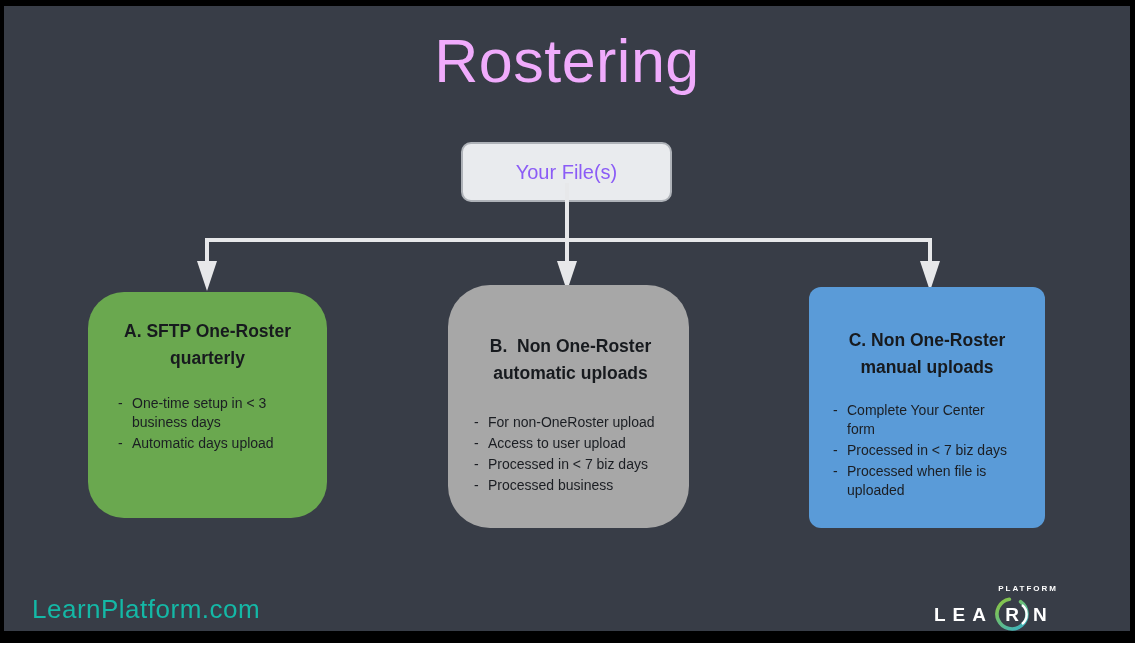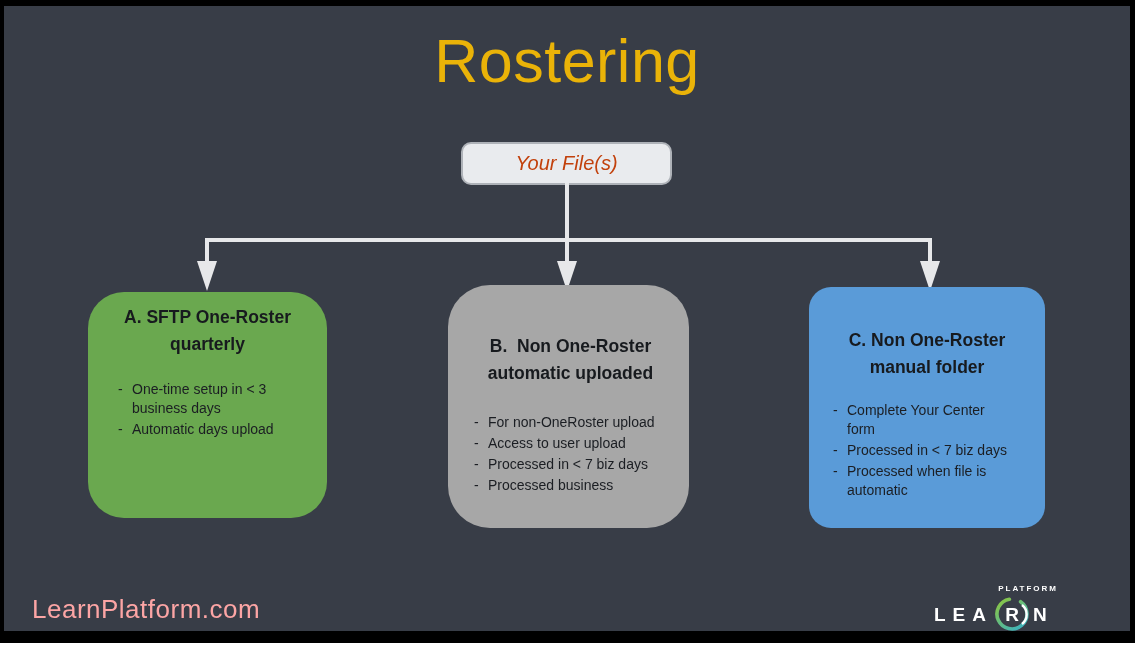--- a/index.html
+++ b/index.html
@@ -5,68 +5,68 @@
   html,body{margin:0;padding:0;background:#ffffff;}
   body{width:1137px;height:645px;position:relative;font-family:"Liberation Sans",sans-serif;overflow:hidden;}
   .slide{
     position:absolute;left:0;top:0;width:1135px;height:643px;
     box-sizing:border-box;
     border:solid #000;border-width:6px 5px 12px 4px;
     background:#383d47;
   }
   .title{
     position:absolute;left:0;top:20px;width:100%;
-    text-align:center;color:#eab308;font-size:61px;font-weight:400;
+    text-align:center;color:#f0abfc;font-size:61px;font-weight:400;
     letter-spacing:0.5px;
   }
   .file-box{
-    position:absolute;left:457px;top:136px;width:211px;height:43px;
+    position:absolute;left:457px;top:136px;width:211px;height:60px;
     background:#e9ebee;border:2px solid #aeb2b8;border-radius:10px;
     box-sizing:border-box;display:flex;align-items:center;justify-content:center;
-    color:#c2410c;font-size:20px;font-style:italic;
+    color:#8b5cf6;font-size:20px;
   }
   .conn{position:absolute;background:#e7e8ea;}
   .conn-v1{left:561px;top:177px;width:4px;height:57px;}
   .conn-h{left:201px;top:232px;width:727px;height:4px;}
   .conn-stub-left{left:201px;top:232px;width:4px;height:26px;}
   .conn-stub-mid{left:561px;top:232px;width:4px;height:26px;}
   .conn-stub-right{left:924px;top:232px;width:4px;height:26px;}
   .arrowhead{
     position:absolute;width:0;height:0;
     border-left:10px solid transparent;border-right:10px solid transparent;
     border-top:30px solid #e7e8ea;
   }
   .ah-left{left:193px;top:255px;}
   .ah-mid{left:553px;top:255px;}
   .ah-right{left:916px;top:255px;}
   .branch{
     position:absolute;box-sizing:border-box;color:#171a1e;
   }
-  .branch-a{left:84px;top:286px;width:239px;height:226px;border-radius:36px;padding:12px 24px 0 24px;}
+  .branch-a{left:84px;top:286px;width:239px;height:226px;border-radius:36px;padding:26px 24px 0 24px;}
   .branch-b{left:444px;top:279px;width:241px;height:243px;border-radius:42px;padding:48px 20px 0 24px;}
-  .branch-c{left:805px;top:281px;width:236px;height:241px;border-radius:22px;padding:40px 20px 0 20px;}
+  .branch-c{left:805px;top:281px;width:236px;height:241px;border-radius:12px;padding:40px 20px 0 20px;}
   .branch-heading{
     text-align:center;font-weight:bold;font-size:17.5px;line-height:27px;
   }
   .branch-heading span{display:block;white-space:pre-wrap;}
   .bullets{margin-top:22px;}
   .branch-b .bullets{margin-top:26px;padding-left:2px;}
   .branch-c .bullets{margin-top:20px;padding-left:4px;}
   .branch-a .bullets{padding-left:6px;}
   .bullet{
     display:flex;font-size:14px;line-height:19px;color:#1b1e23;
     margin-bottom:2px;
   }
   .bullet .dash{flex:0 0 14px;}
   .bullet .bullet-text{flex:1 1 auto;}
   .branch-a .bullet{max-width:172px;}
   .branch-b .bullet{max-width:200px;}
   .branch-c .bullet{max-width:180px;}
   .footer-site{
-    position:absolute;left:28px;top:588px;color:#fca5a5;font-size:26px;
+    position:absolute;left:28px;top:588px;color:#14b8a6;font-size:26px;
     letter-spacing:0.5px;
   }
   .logo{position:absolute;left:920px;top:572px;width:145px;height:62px;}
 </style>
 </head>
 <body>
 
 <div class="slide" style="background-color: rgb(56, 61, 71);">
 
   <div class="title">Rostering</div>
@@ -97,21 +97,21 @@
       <div class="bullet">
         <span class="dash">-</span>
         <span class="bullet-text">Automatic days upload</span>
       </div>
     </div>
   </div>
 
   <div class="branch branch-b" style="background-color: rgb(167, 167, 167);">
     <div class="branch-heading">
       <span>B.  Non One-Roster</span>
-      <span>automatic uploaded</span>
+      <span>automatic uploads</span>
     </div>
     <div class="bullets">
       <div class="bullet">
         <span class="dash">-</span>
         <span class="bullet-text">For non-OneRoster upload</span>
       </div>
       <div class="bullet">
         <span class="dash">-</span>
         <span class="bullet-text">Access to user upload</span>
       </div>
@@ -122,34 +122,34 @@
       <div class="bullet">
         <span class="dash">-</span>
         <span class="bullet-text">Processed business</span>
       </div>
     </div>
   </div>
 
   <div class="branch branch-c" style="background-color: rgb(90, 155, 216);">
     <div class="branch-heading">
       <span>C. Non One-Roster</span>
-      <span>manual folder</span>
+      <span>manual uploads</span>
     </div>
     <div class="bullets">
       <div class="bullet">
         <span class="dash">-</span>
         <span class="bullet-text">Complete Your Center form</span>
       </div>
       <div class="bullet">
         <span class="dash">-</span>
         <span class="bullet-text">Processed in &lt; 7 biz days</span>
       </div>
       <div class="bullet">
         <span class="dash">-</span>
-        <span class="bullet-text">Processed when file is automatic</span>
+        <span class="bullet-text">Processed when file is uploaded</span>
       </div>
     </div>
   </div>
 
   <div class="footer-site">LearnPlatform.com</div>
 
   <svg class="logo" viewBox="0 0 145 62" xmlns="http://www.w3.org/2000/svg">
     <defs>
       <linearGradient id="ringGrad" x1="76" y1="20" x2="100" y2="52" gradientUnits="userSpaceOnUse">
         <stop offset="0" stop-color="#8dc63f"></stop>

